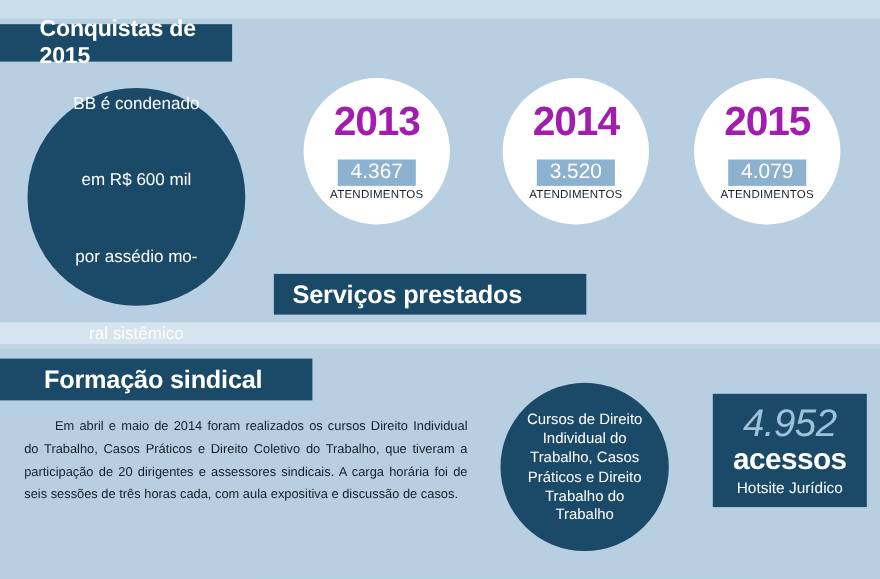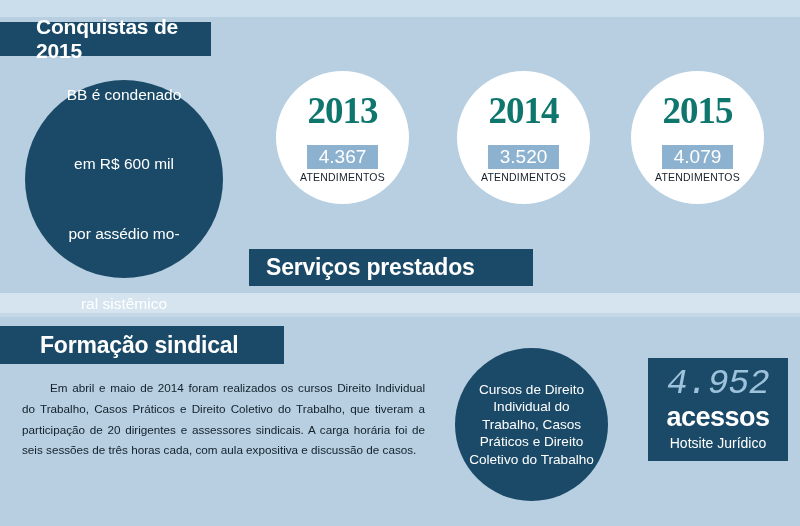--- a/index.html
+++ b/index.html
@@ -79,24 +79,23 @@
     background:#ffffff;
     border-radius:50%;
     display:flex;flex-direction:column;
     align-items:center;justify-content:center;
     box-sizing:border-box;
   }
   #year-2013{left:276px;top:71px;}
   #year-2014{left:457px;top:71px;}
   #year-2015{left:631px;top:71px;}
   .year-num{
-    font-size:37px;font-weight:bold;color:#0f766e;
+    font-size:37px;font-weight:bold;color:#a21caf;
     line-height:1;letter-spacing:-1px;
     margin-bottom:16px;
-    font-family:Liberation Serif, serif;
   }
   .count-bar{
     background:#8cb2d0;
     color:#ffffff;
     font-size:19px;
     line-height:1.05;
     padding:2px 12px 3px 12px;
     letter-spacing:0px;
   }
   .count-label{
@@ -134,21 +133,20 @@
     align-items:center;justify-content:center;
     box-sizing:border-box;
   }
   #acessos-num{
     font-size:35px;
     color:#9dc2dc;
     font-weight:500;
     font-style:italic;
     line-height:1;
     letter-spacing:-0.5px;
-    font-family:Liberation Mono, monospace;
   }
   #acessos-word{
     font-size:27px;
     color:#ffffff;
     font-weight:bold;
     line-height:1.05;
     margin-top:1px;
     letter-spacing:-0.5px;
   }
   #acessos-sub{
@@ -201,21 +199,21 @@
   <div class="title-bar" id="bar-formacao">Formação sindical</div>
 
   <div id="paragraph">Em abril e maio de 2014 foram realizados os cursos Direito Individual do Trabalho, Casos Práticos e Direito Coletivo do Trabalho, que tiveram a participação de 20 dirigentes e assessores sindicais. A carga horária foi de seis sessões de três horas cada, com aula expositiva e discussão de casos.</div>
 
   <div class="dark-circle" id="circle-cursos">
     <div>
       <span class="txt">Cursos de Direito</span>
       <span class="txt">Individual do</span>
       <span class="txt">Trabalho, Casos</span>
       <span class="txt">Práticos e Direito</span>
-      <span class="txt">Coletivo do</span>
+      <span class="txt">Trabalho do</span>
       <span class="txt">Trabalho</span>
     </div>
   </div>
 
   <div id="acessos-box">
     <div id="acessos-num">4.952</div>
     <div id="acessos-word">acessos</div>
     <div id="acessos-sub">Hotsite Jurídico</div>
   </div>
 

